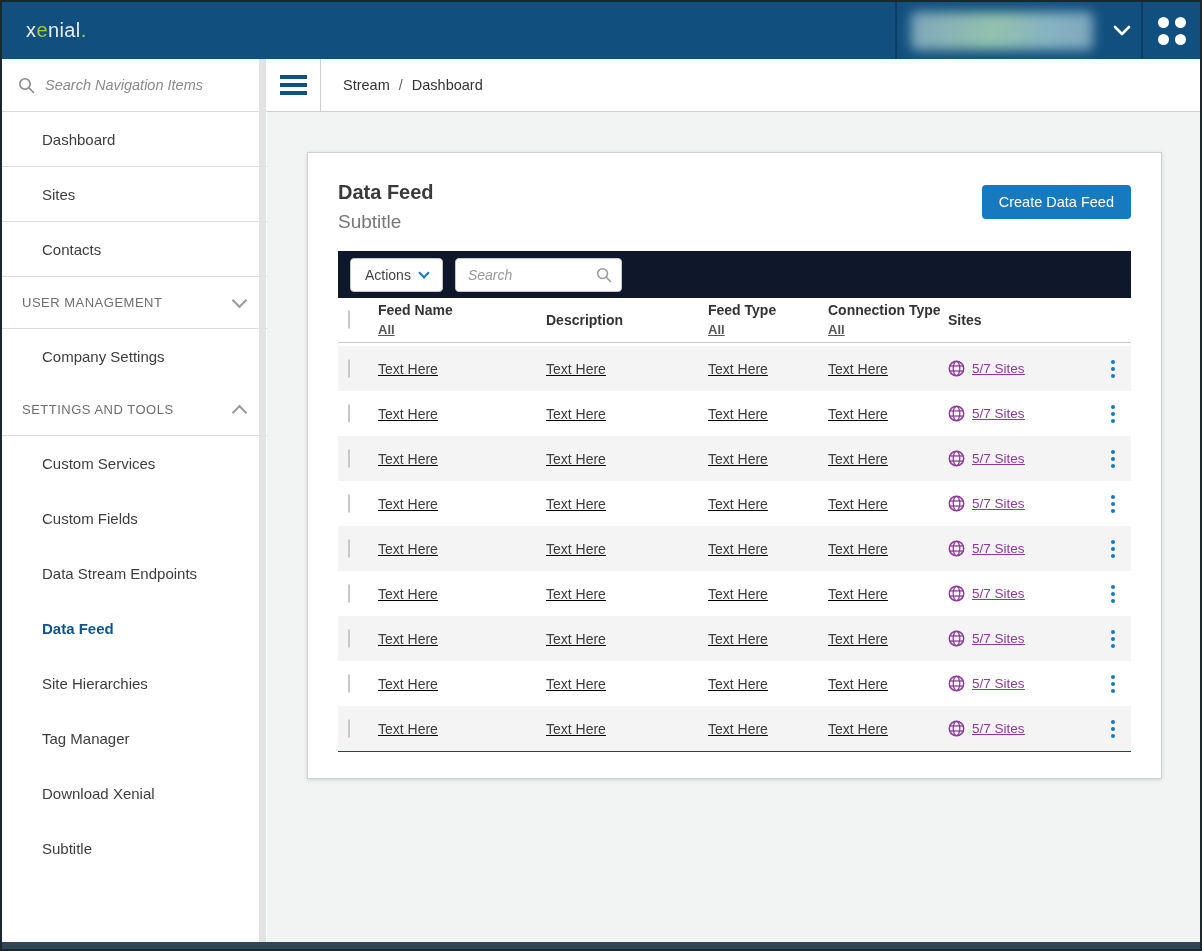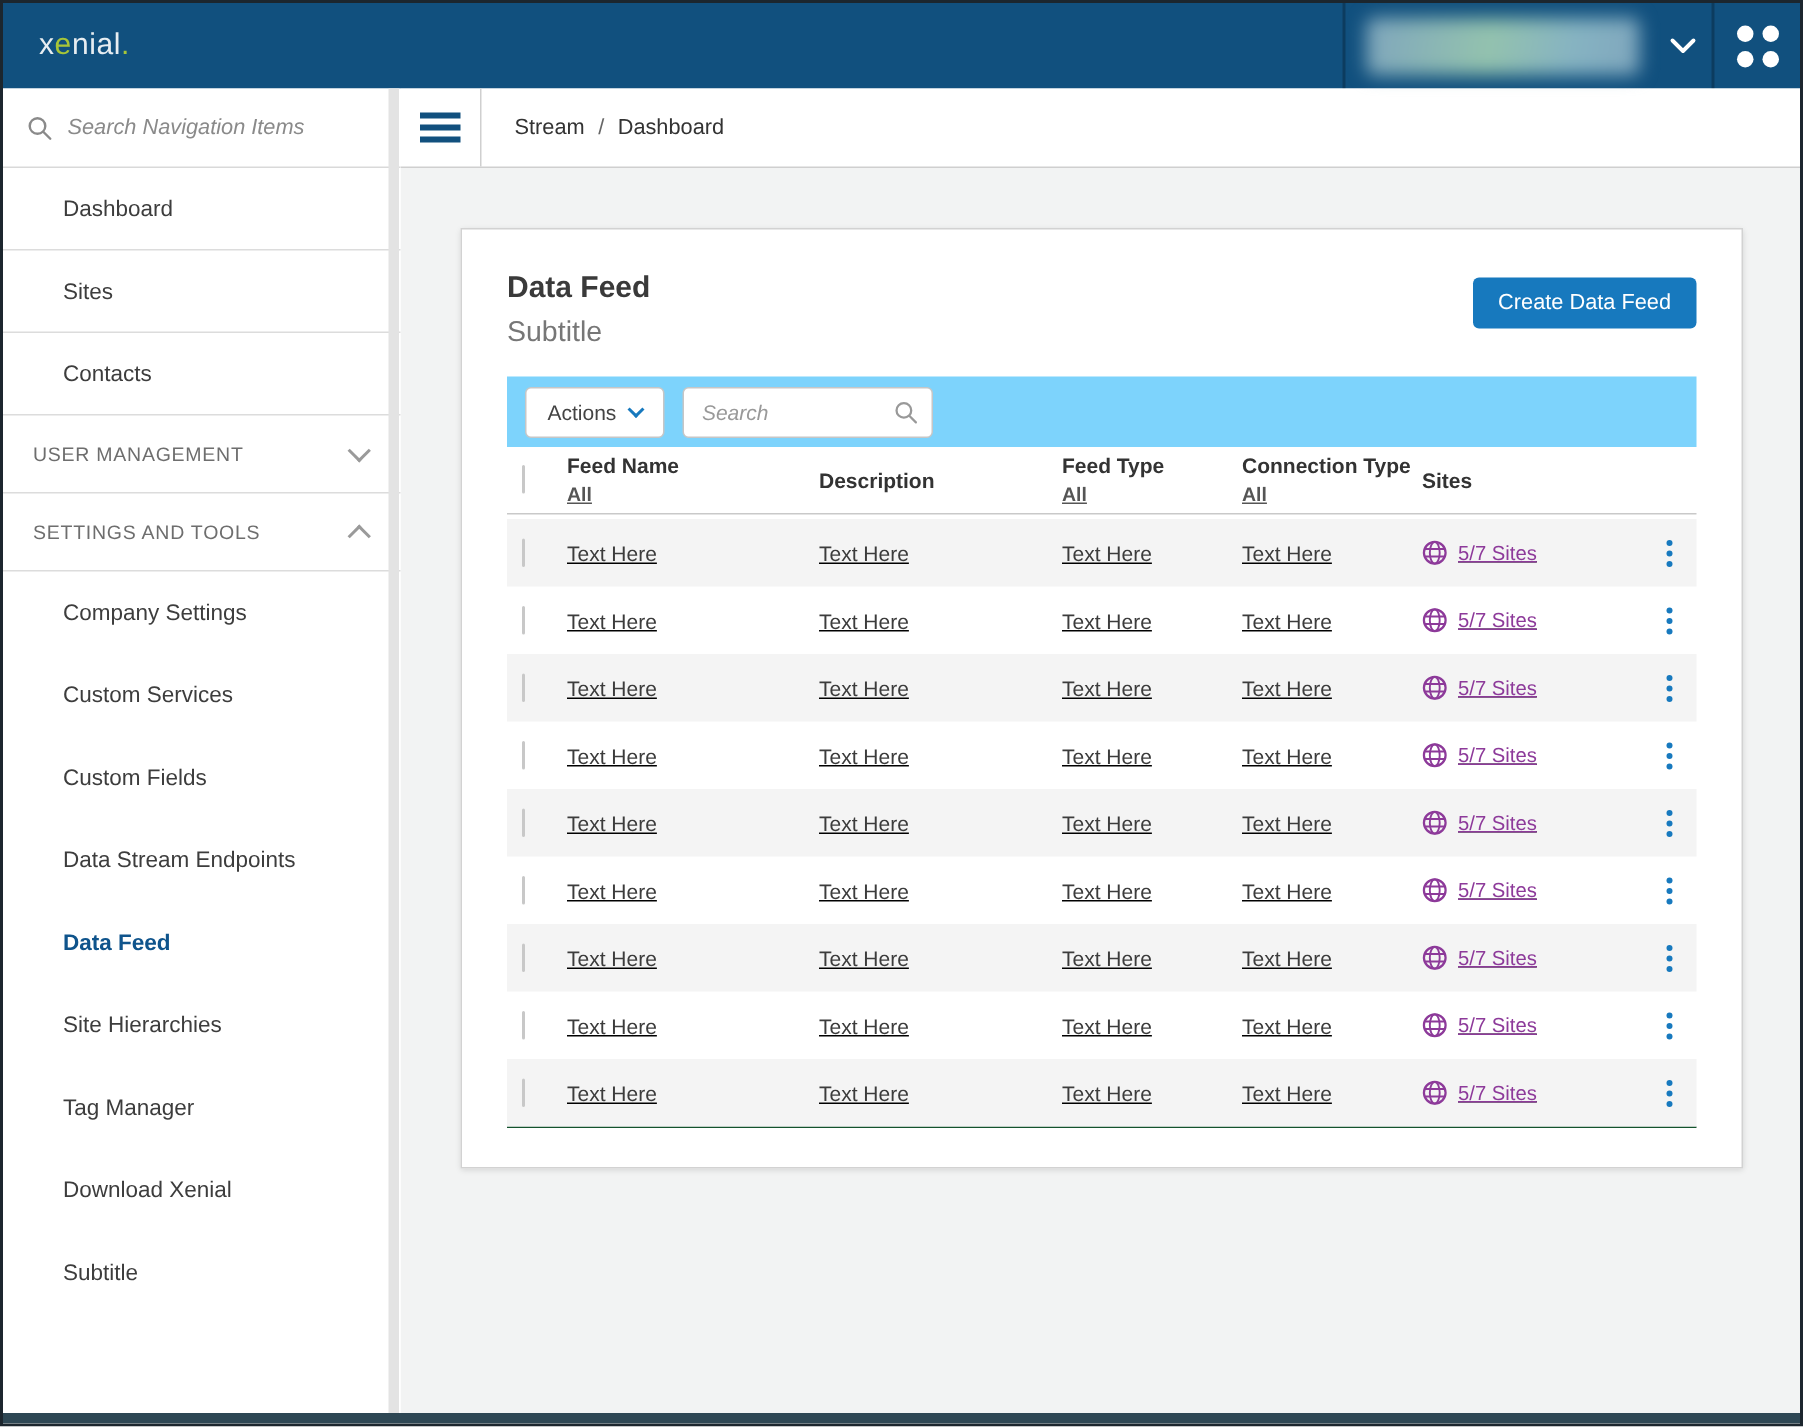--- a/index.html
+++ b/index.html
@@ -76,21 +76,21 @@
   }
   .card-head { padding:28px 30px 18px 30px; }
   .card-title { font-size:20px; font-weight:600; color:#3a3a3a; }
   .card-sub { font-size:19px; color:#777; margin-top:7px; }
   .create-btn {
     position:absolute; top:32px; right:30px; height:34px;
     background:var(--accent_blue); color:#fff; border:none; border-radius:4px;
     font-family:"Liberation Sans", sans-serif; font-size:14.5px; padding:0 17px; cursor:pointer;
   }
 
-  .toolbar { margin:0 30px; height:47px; background:#7dd3fc; display:flex; align-items:center; padding-left:12px; }
+  .toolbar { margin:0 30px; height:47px; background:#0f172a; display:flex; align-items:center; padding-left:12px; }
   .actions-btn {
     height:34px; background:#fff; border:1px solid #c6c6c6; border-radius:4px;
     display:flex; align-items:center; gap:9px; padding:0 14px;
     font-family:"Liberation Sans", sans-serif; font-size:14px; color:#444; cursor:pointer;
   }
   .actions-btn .chev-sm { width:8px; height:8px; border-right:2px solid var(--accent_blue); border-bottom:2px solid var(--accent_blue); transform:rotate(45deg); margin-top:-4px; }
   .search-box { position:relative; margin-left:12px; }
   .search-box input {
     width:167px; height:34px; border:1px solid #c6c6c6; border-radius:4px;
     font-family:"Liberation Sans", sans-serif; font-size:14px; color:#555;
@@ -169,28 +169,28 @@
           <div class="nav-item v-link">
             <span class="nav-label">Contacts</span>
 
           </div>
 
           <div class="nav-item v-section">
             <span class="nav-label">USER MANAGEMENT</span>
             <span class="chev v-down"></span>
           </div>
 
+          <div class="nav-item v-sublink">
+            <span class="nav-label">Company Settings</span>
+
+          </div>
+
           <div class="nav-item v-section">
             <span class="nav-label">SETTINGS AND TOOLS</span>
             <span class="chev v-up"></span>
-          </div>
-
-          <div class="nav-item v-sublink">
-            <span class="nav-label">Company Settings</span>
-
           </div>
 
           <div class="nav-item v-sublink">
             <span class="nav-label">Custom Services</span>
 
           </div>
 
           <div class="nav-item v-sublink">
             <span class="nav-label">Custom Fields</span>
 

